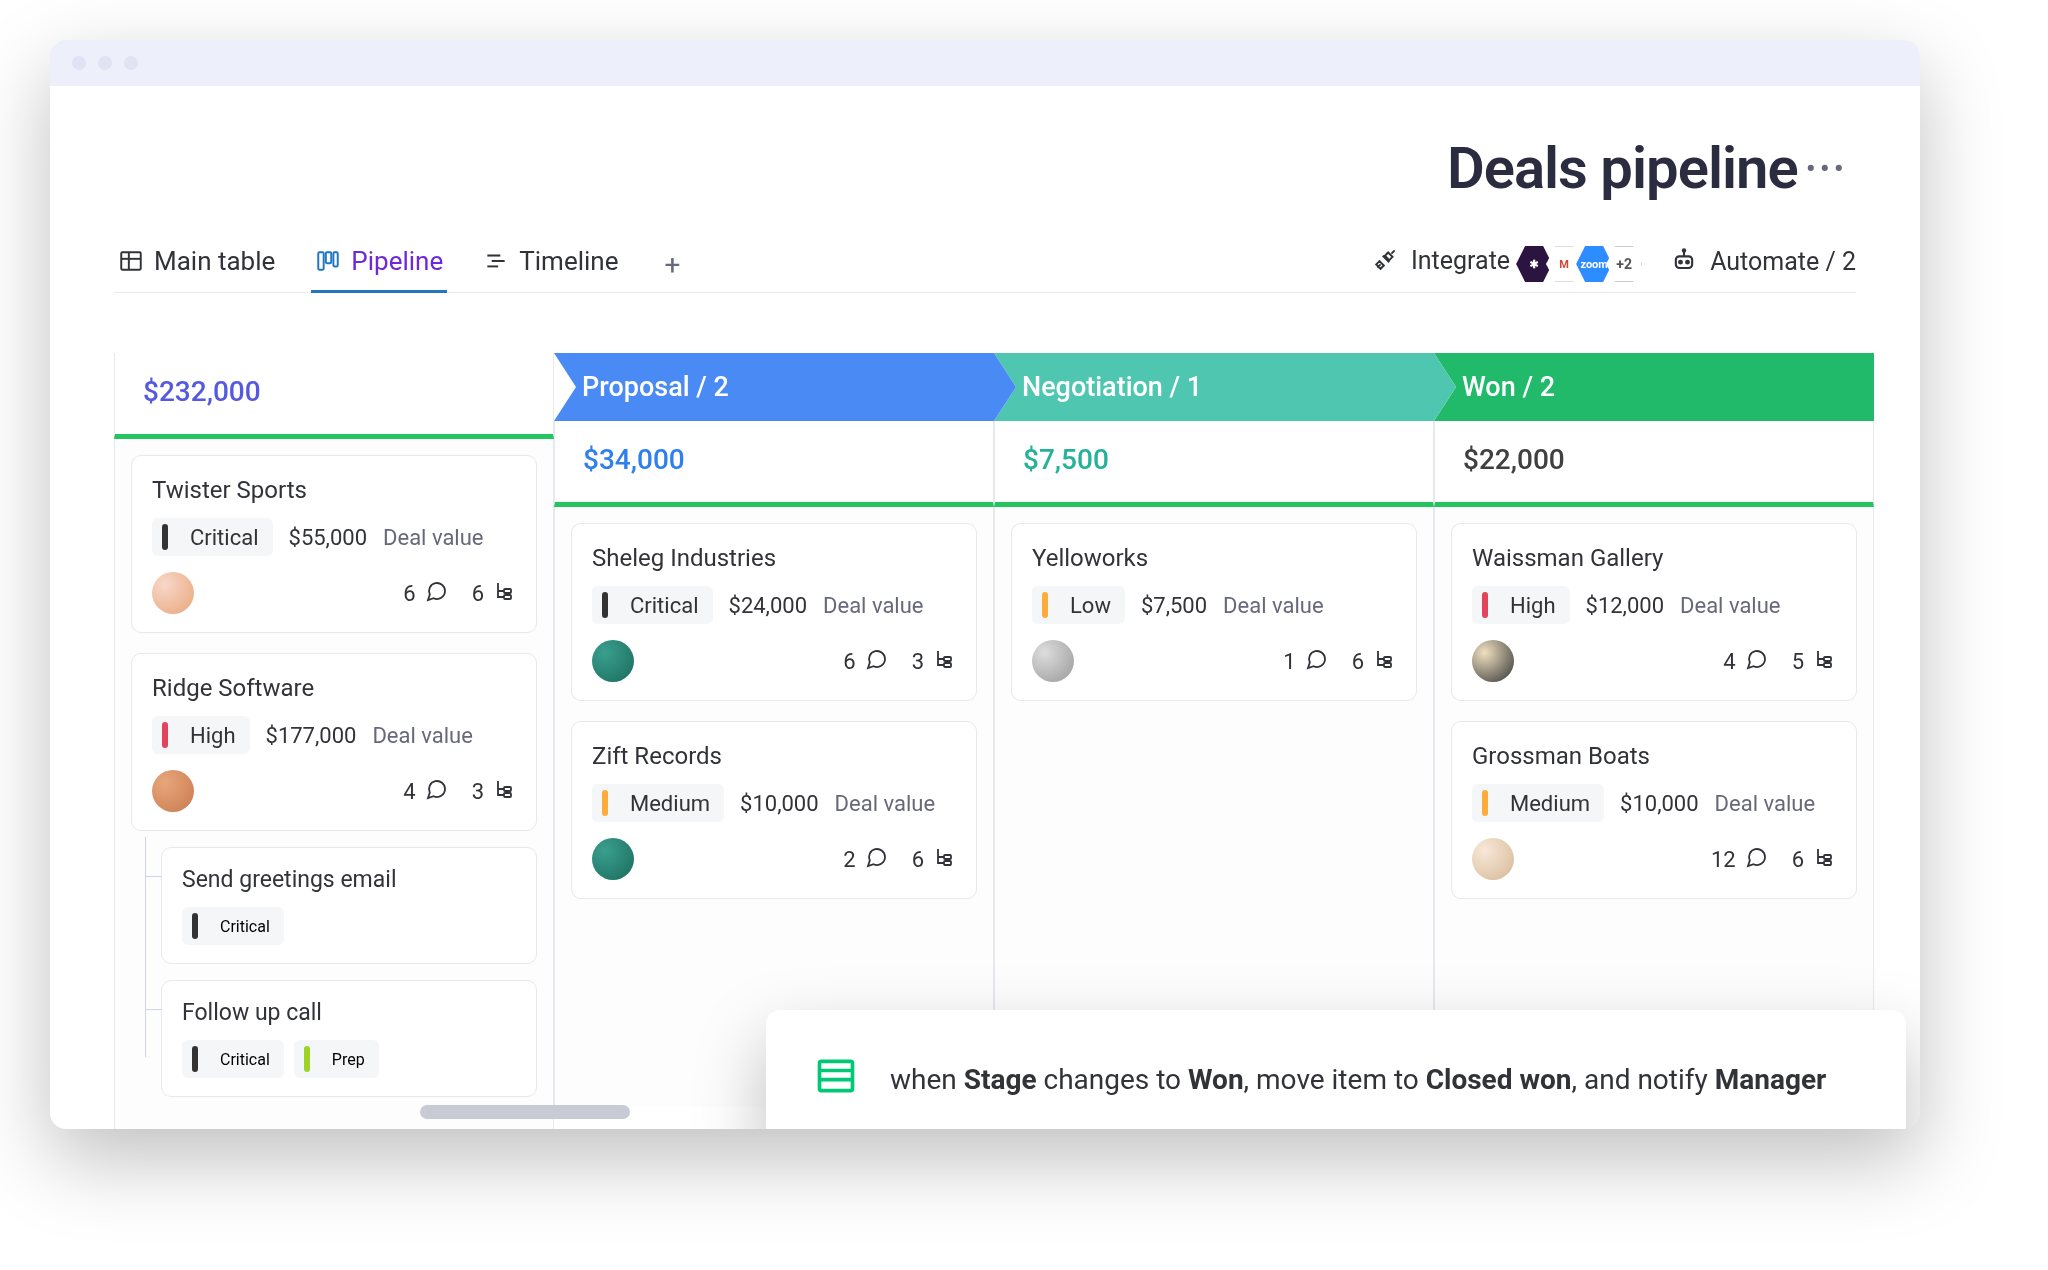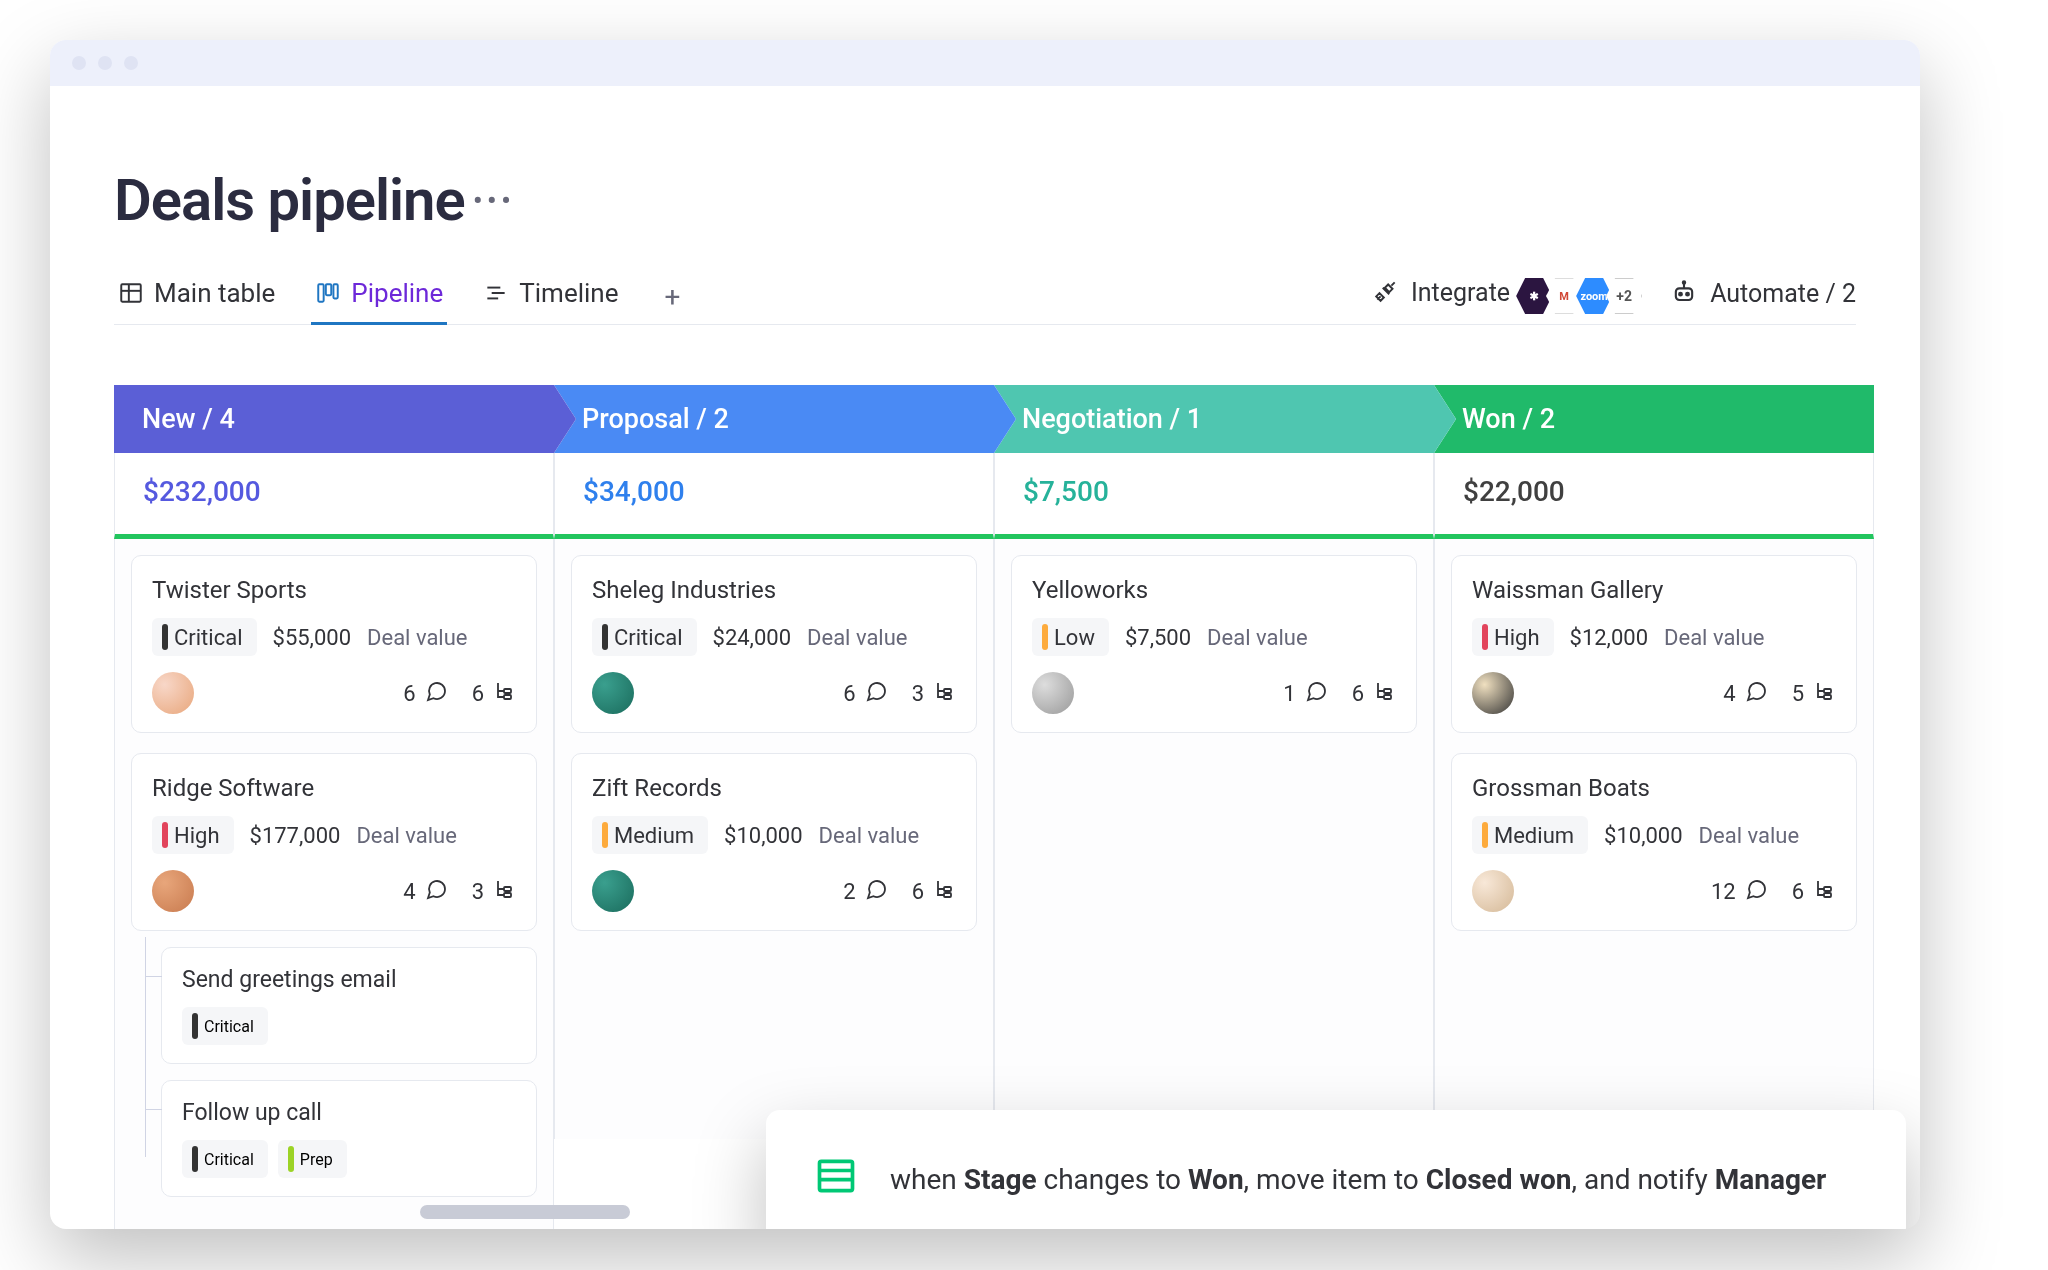--- a/index.html
+++ b/index.html
@@ -22,21 +22,21 @@
 .titlebar {
   background: #edf0fb;
   height: 46px;
   display: flex;
   align-items: center;
   padding: 0 22px;
   gap: 12px;
 }
 .dot { width: 14px; height: 14px; border-radius: 50%; background: #dfe3f3; }
 .content { padding: 48px 64px 20px; }
-.header-row { display: flex; align-items: center; justify-content: flex-start; margin-top: 32px; }
+.header-row { display: flex; align-items: center; justify-content: flex-end; }
 .page-title { font-size: 58px; font-weight: 600; color: #2b2c40; letter-spacing: -1px; }
 .more-btn { color: #676879; font-size: 30px; letter-spacing: 4px; cursor: pointer; padding: 8px; }
 .tabs-row {
   display: flex;
   align-items: center;
   margin-top: 34px;
   border-bottom: 1px solid #e6e9ef;
   gap: 32px;
   padding-bottom: 0;
 }
@@ -80,21 +80,21 @@
   border-left:1px solid #e6e9ef; border-right:1px solid #e6e9ef; border-bottom:5px solid #22c55e;
 }
 .col-body { padding: 16px; border-left:1px solid #e6e9ef; border-right:1px solid #e6e9ef; min-height: 600px; background:#f6f7fb33;}
 
 .card {
   background: #fff; border: 1px solid #e6e9ef; border-radius: 10px;
   padding: 20px 20px 18px; margin-bottom: 20px;
 }
 .card-title { font-size: 24px; color: #323338; margin-bottom: 14px; }
 .status-row { display:flex; align-items:center; gap: 16px; font-size: 22px; color:#323338; margin-bottom: 16px;}
-.pill { display:flex; align-items:center; gap:6px; background:#f5f6f8; border-radius:6px; padding:6px 14px 6px 10px;}
+.pill { display:flex; align-items:center; gap:22px; background:#f5f6f8; border-radius:6px; padding:6px 14px 6px 10px;}
 .pill .bar{ width:6px; height:26px; border-radius:3px; }
 .deal-value-label { color:#676879; }
 .card-footer { display:flex; align-items:center; }
 .avatar { width:42px; height:42px; border-radius:50%; background:#ccc; display:inline-block; }
 .stats { margin-left:auto; display:flex; gap:24px; align-items:center; color:#323338; font-size:22px;}
 .stat { display:flex; align-items:center; gap:8px;}
 
 .subitem-wrap{ margin-left: 30px; margin-top: -4px; position:relative;}
 .subitem-wrap::before{ content:""; position:absolute; left:-16px; top:-10px; bottom: 40px; width:1px; background:#d0d4e4;}
 .subcard{ background:#fff; border:1px solid #e6e9ef; border-radius:10px; padding:18px 20px; margin-bottom:16px; position:relative;}
@@ -204,23 +204,20 @@
               </svg>
           </span>
           <span>Automate / 2</span>
         </div>
       </div>
     </div>
   </div>
 
   <div class="board" id="board">
       <div class="column">
-    <div class="col-header  arrow" style="--col:#5b5fd6">
-      <span>New / 4</span>
-    </div>
     <div class="col-total" style="color:#5559df">$232,000</div>
     <div class="col-body">
           <div class="card">
       <div class="card-title">Twister Sports</div>
       <div class="status-row">
         <span class="pill">
                 <span class="bar pri-critical"></span>
                 <span>Critical</span>
               </span>
         <span>$55,000</span>

